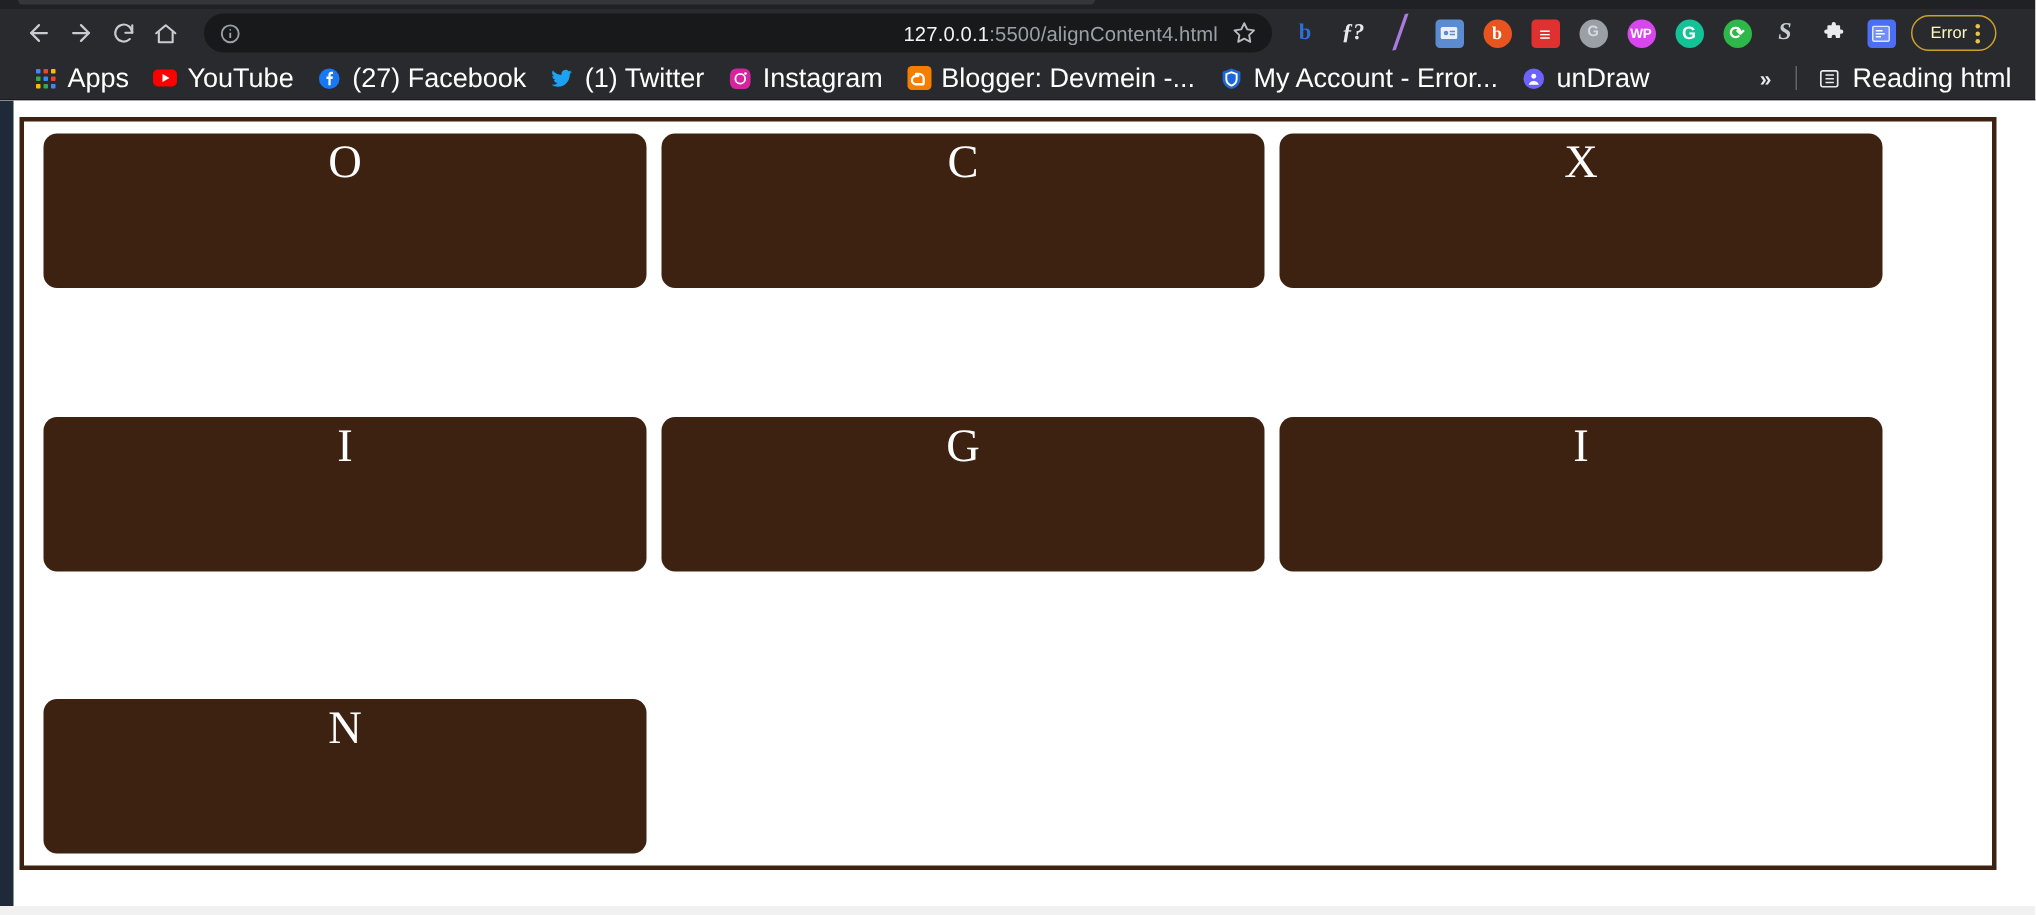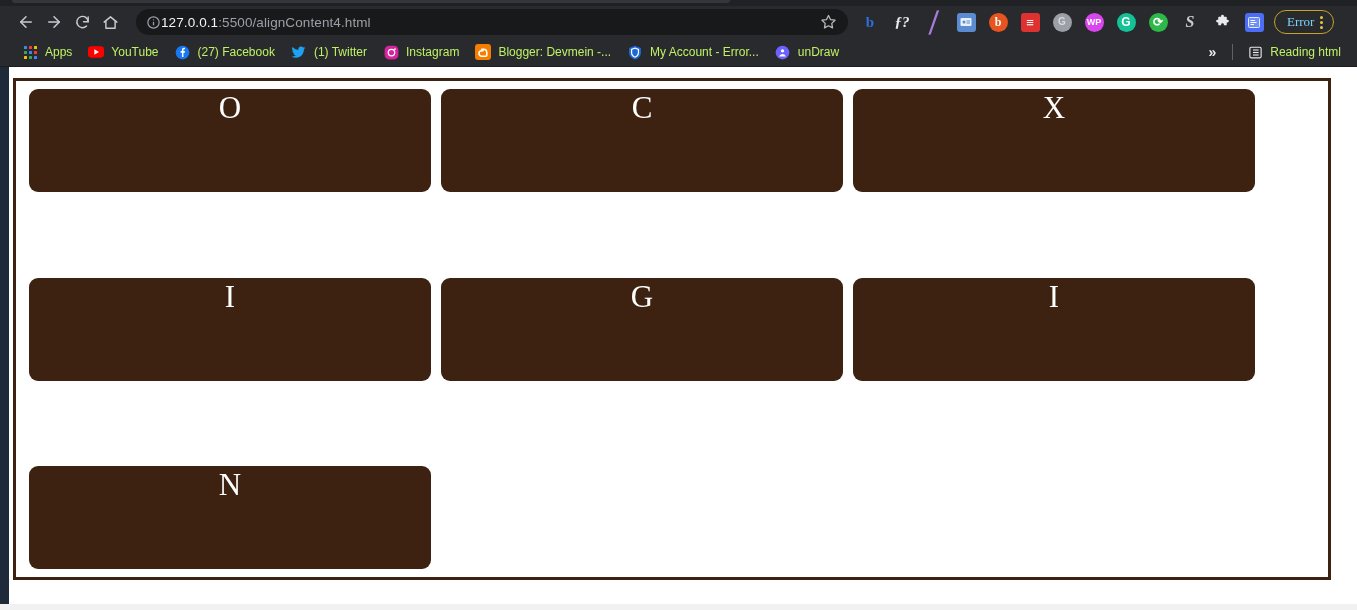--- a/index.html
+++ b/index.html
@@ -52,20 +52,22 @@
   .omnibox {
     flex: 0 0 auto;
     width: 712px;
     height: 26px;
     margin-left: 12px;
     background: #18191b;
     border-radius: 14px;
     display: flex;
     align-items: center;
     padding: 0 10px;
+    gap: 8px;
+    text-align: right;
   }
   .omnibox .info-icon {
     width: 15px; height: 15px;
     flex: 0 0 auto;
     color: #9aa0a6;
   }
   .url-text {
     flex: 1 1 auto;
     font-size: 13.5px;
     color: #9aa0a6;
@@ -113,23 +115,22 @@
     display: flex;
     align-items: center;
     gap: 2px;
     height: 24px;
     border: 1px solid #c9a227;
     border-radius: 13px;
     padding: 0 6px 0 12px;
     margin-left: 4px;
   }
   .error-pill .err-label {
-    font-size: 13px;
-    color: #7dd3fc;
-    font-family: Liberation Serif, serif;
+    font-size: 11px;
+    color: #fef9c3;
   }
   .error-pill .kebab {
     display: flex; flex-direction: column; gap: 2px;
     padding: 0 4px;
   }
   .error-pill .kebab i {
     width: 3px; height: 3px; border-radius: 50%;
     background: #e8c547; display: block;
   }
 
@@ -146,22 +147,22 @@
   .bm {
     display: flex;
     align-items: center;
     gap: 7px;
     padding: 3px 8px;
     border-radius: 4px;
     flex: 0 0 auto;
     white-space: nowrap;
   }
   .bm .bm-label {
-    font-size: 12px;
-    color: #bef264;
+    font-size: 18px;
+    color: #ffffff;
   }
   .bm-ico {
     width: 16px; height: 16px;
     flex: 0 0 auto;
     display: flex; align-items: center; justify-content: center;
     border-radius: 3px;
     font-size: 9px; font-weight: bold; color: #fff;
     line-height: 1;
   }
   .apps-grid {

